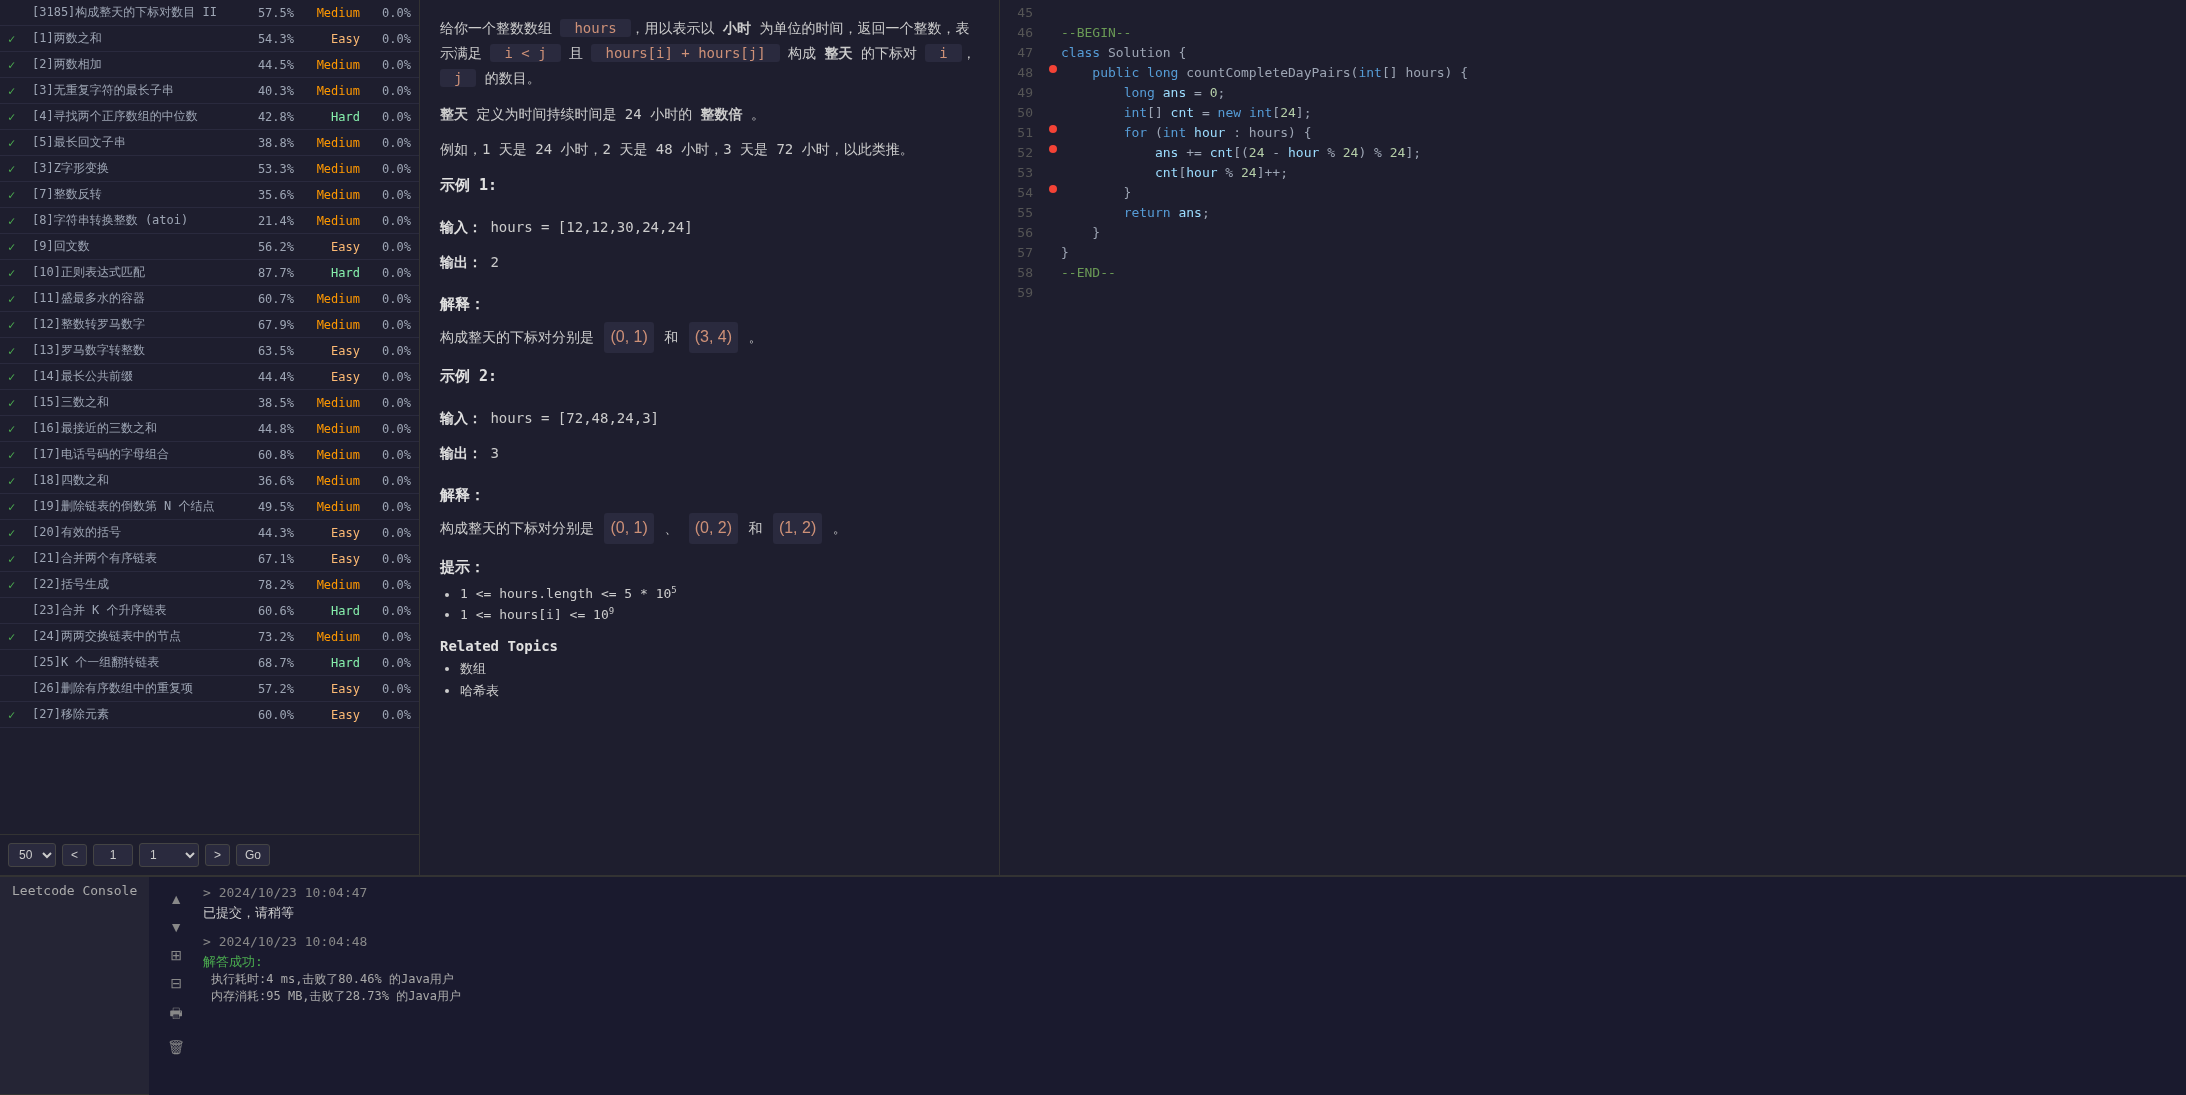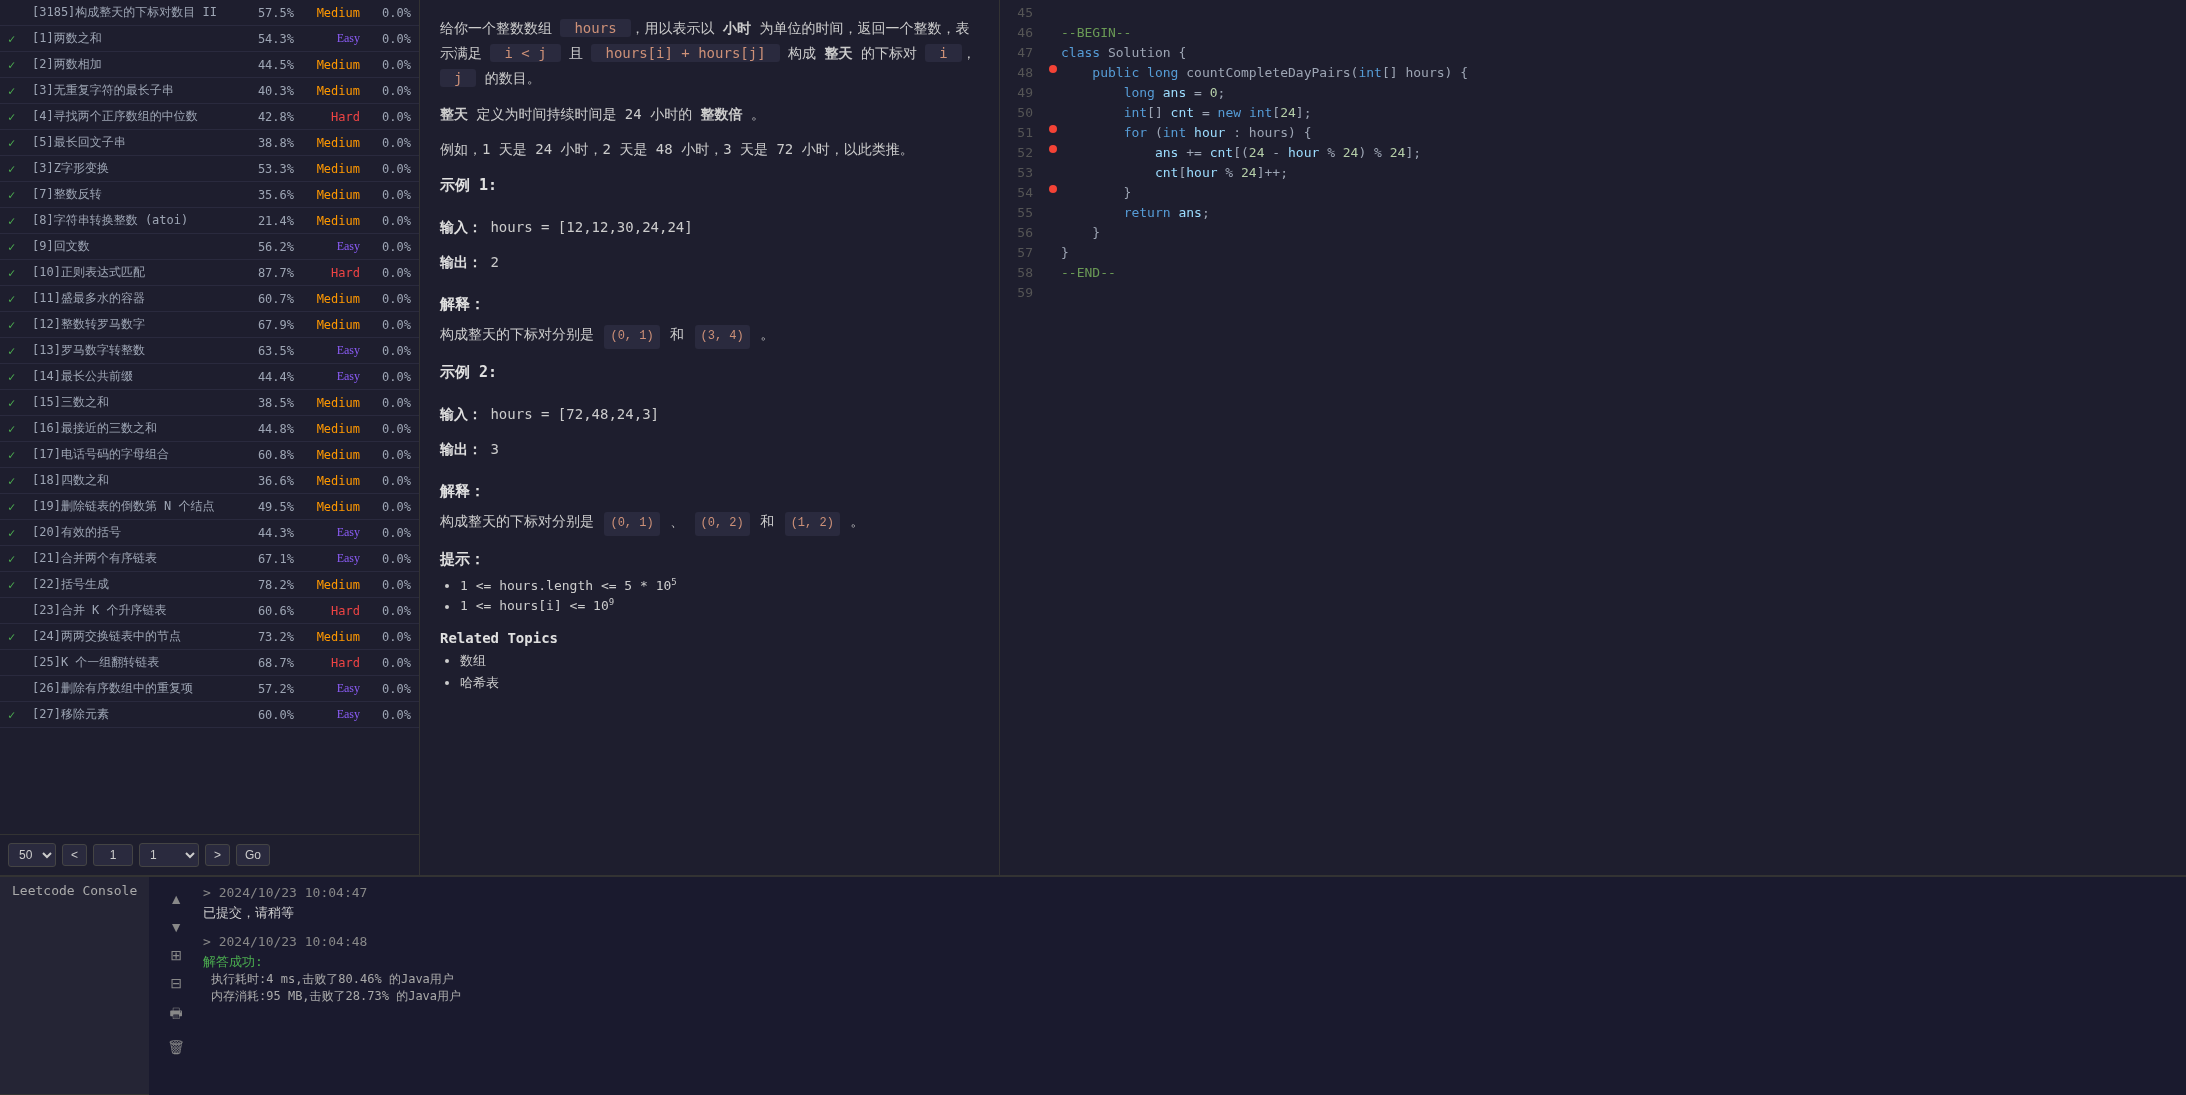--- a/index.html
+++ b/index.html
@@ -67,23 +67,23 @@
       color: #9da5b4;
       font-size: 12px;
     }
 
     .diff-col {
       width: 60px;
       text-align: right;
       font-size: 12px;
     }
 
-    .diff-easy { color: #8b5cf6; font-family: Liberation Serif, serif; }
+    .diff-easy { color: #fdba74; }
     .diff-medium { color: #ff9800; }
-    .diff-hard { color: #ef4444; }
+    .diff-hard { color: #86efac; }
 
     .rate-col {
       width: 45px;
       text-align: right;
       color: #9da5b4;
       font-size: 12px;
     }
 
     
     .pagination {
@@ -152,23 +152,23 @@
 
     .example-block {
       margin: 20px 0;
     }
 
     .tag {
       display: inline-block;
       background: #2a2a3e;
       padding: 1px 6px;
       border-radius: 3px;
-      font-family: Liberation Mono, monospace;
+      font-family: Liberation Sans, sans-serif;
       color: #ce9178;
-      font-size: 12px;
+      font-size: 16px;
       margin: 0 2px;
     }
 
     .constraints-list {
       list-style: disc;
       padding-left: 20px;
       margin: 8px 0;
     }
 
     .constraints-list li {

